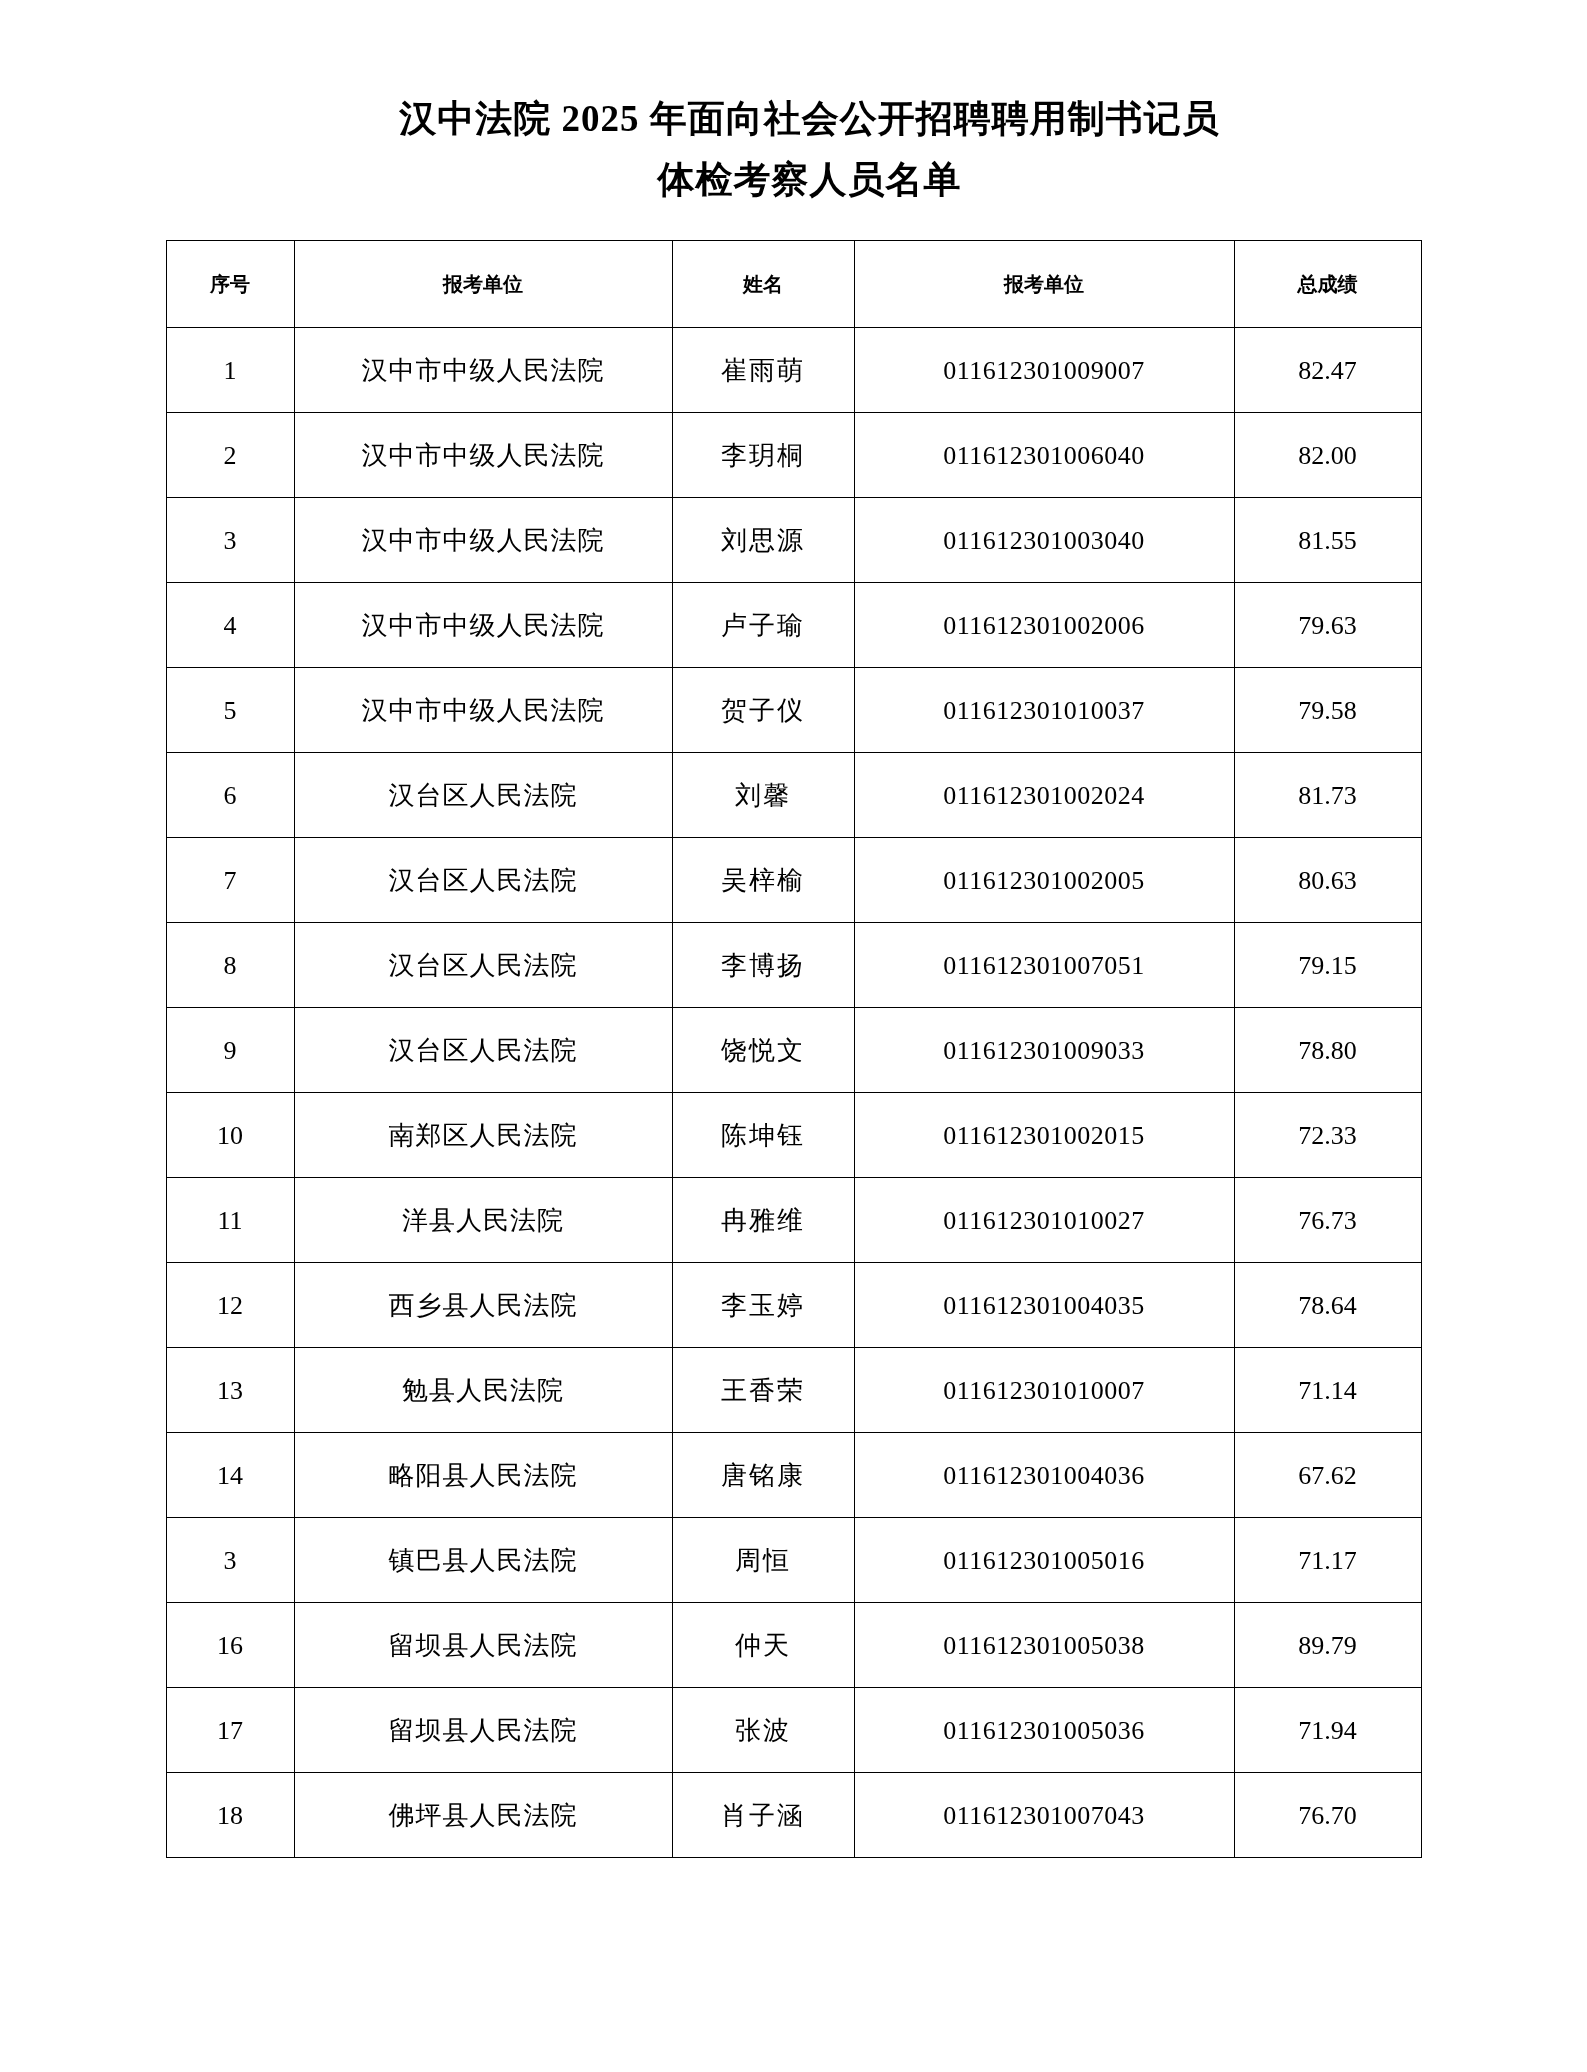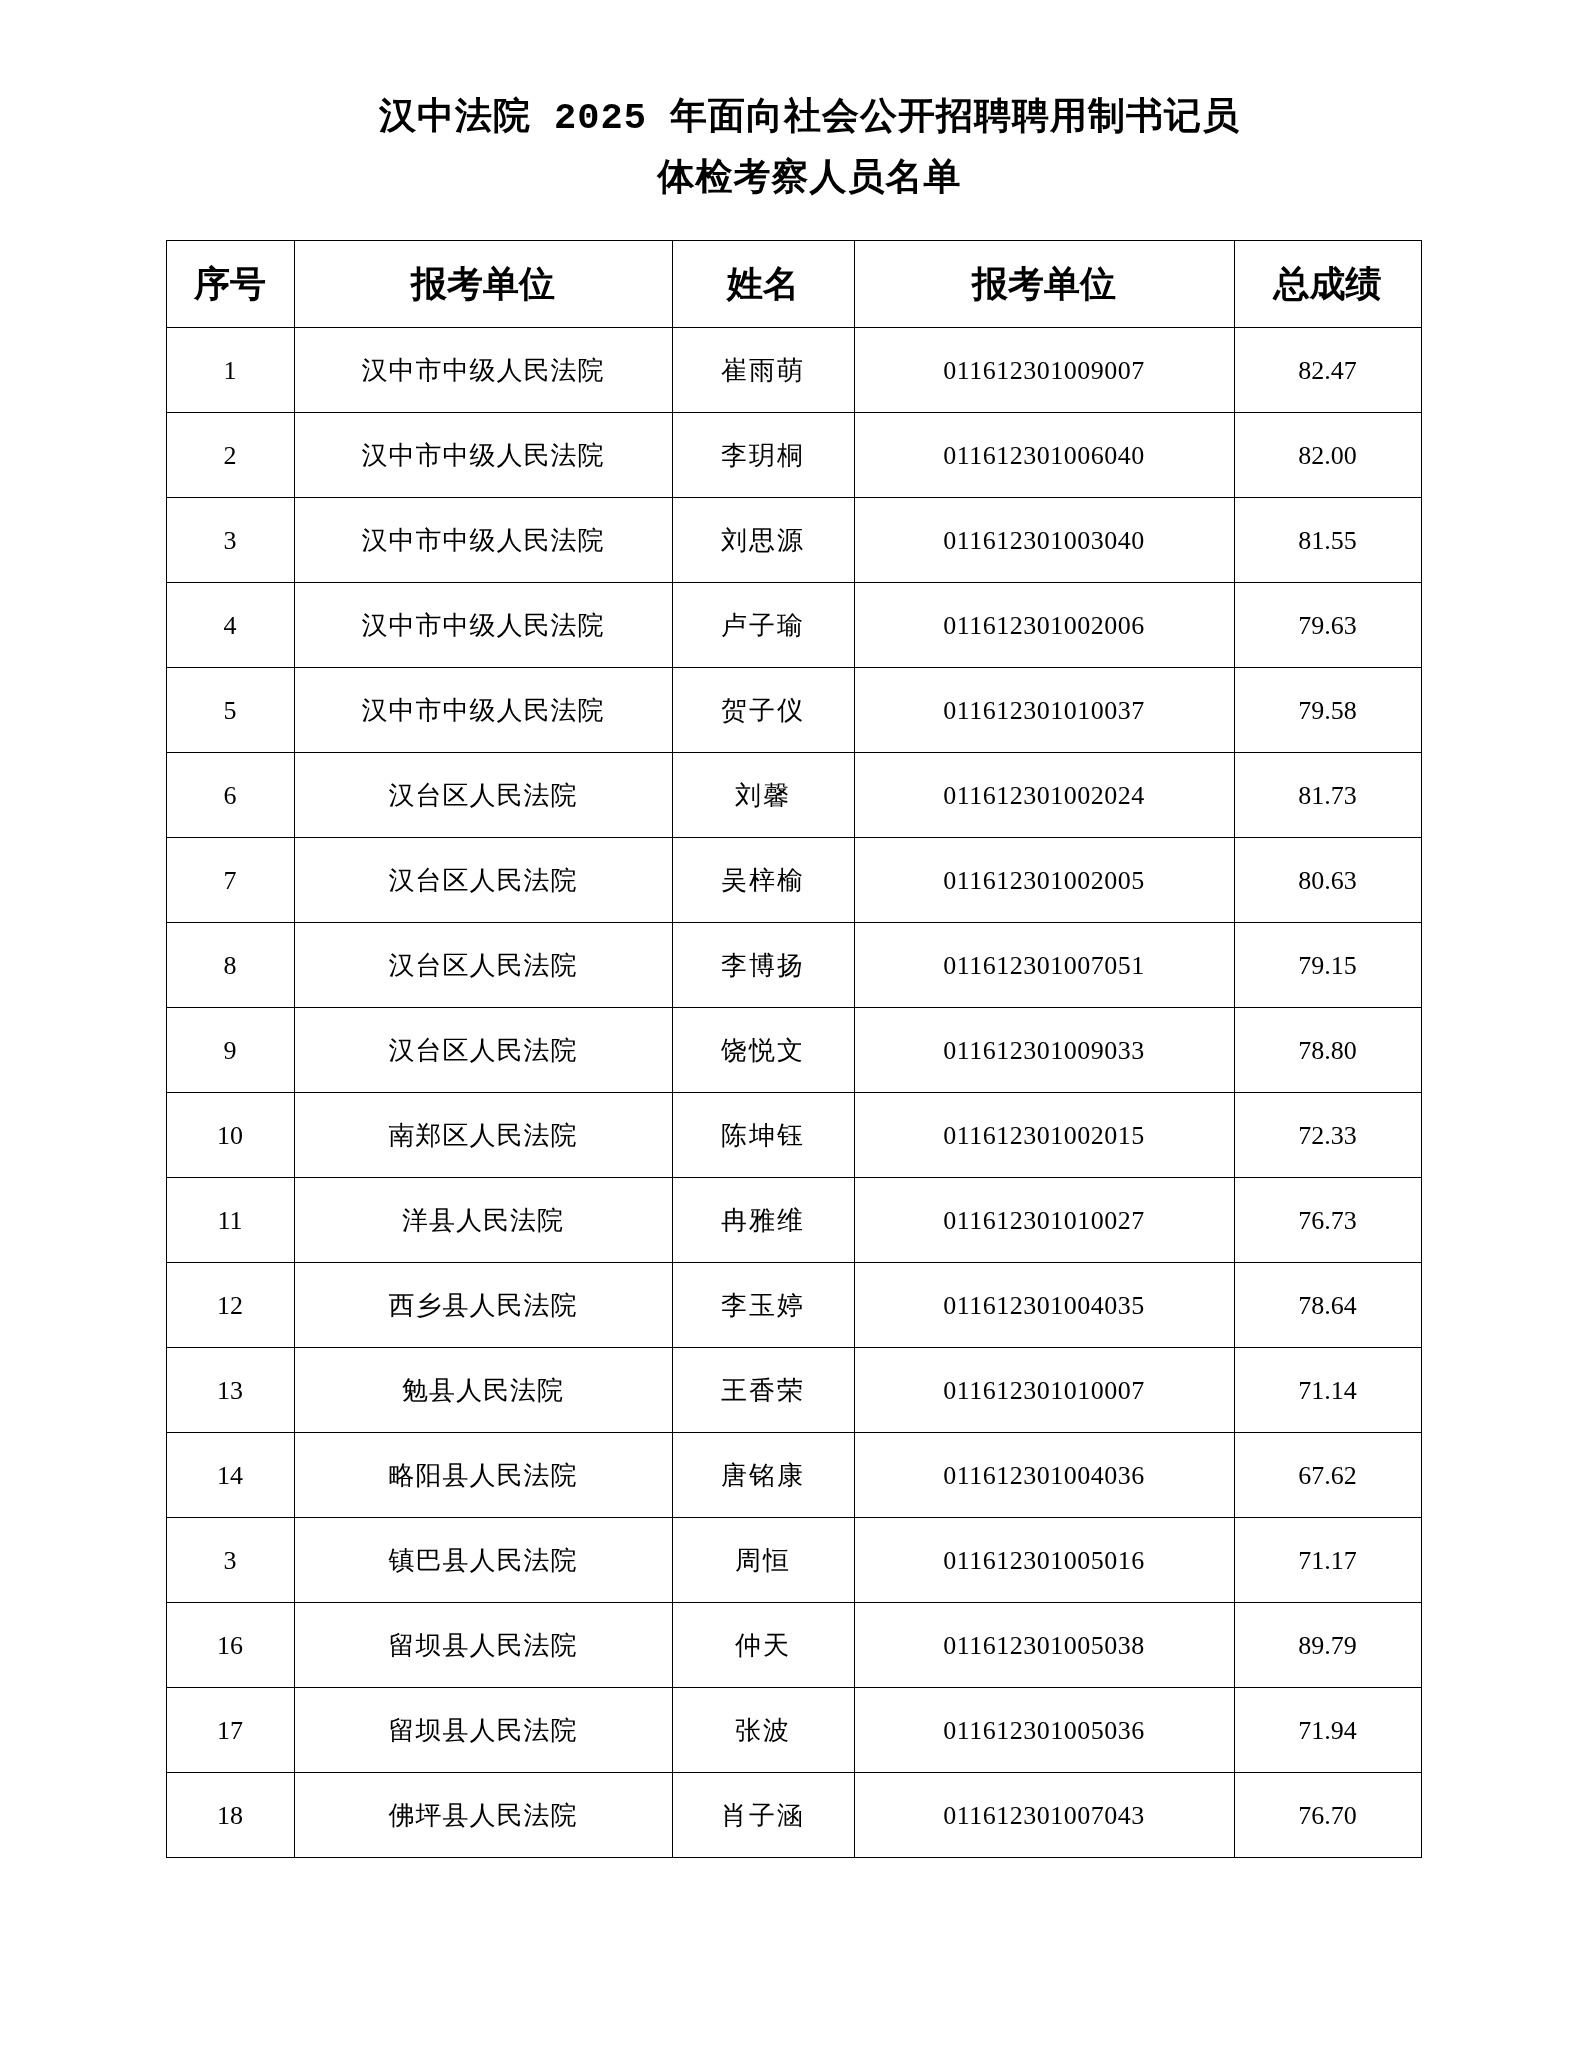--- a/index.html
+++ b/index.html
@@ -23,21 +23,21 @@
   }
   .title-block {
     text-align: center;
     padding-top: 88px;
   }
   .title-line {
     font-size: 37px;
     font-weight: bold;
     letter-spacing: 1px;
     line-height: 1.65;
-    font-family: Liberation Mono, monospace;
+    font-family: Liberation Serif, serif;
     padding-left: 32px;
   }
   .table-wrap {
     margin-top: 30px;
     display: flex;
     justify-content: center;
   }
   table.roster {
     border-collapse: collapse;
     width: 1255px;
@@ -47,21 +47,21 @@
     border: 1px solid #000000;
     text-align: center;
     vertical-align: middle;
     font-size: 26px;
     line-height: 1.2;
     padding: 0;
     height: 84px;
   }
   table.roster thead th {
     font-weight: bold;
-    font-size: 36px;
+    font-size: 20px;
     height: 86px;
   }
   col.c-seq { width: 128px; }
   col.c-unit { width: 378px; }
   col.c-name { width: 182px; }
   col.c-ticket { width: 380px; }
   col.c-score { width: 187px; }
 
   td.seq, td.score {
     font-family: "Liberation Serif", "DejaVu Serif", serif;

